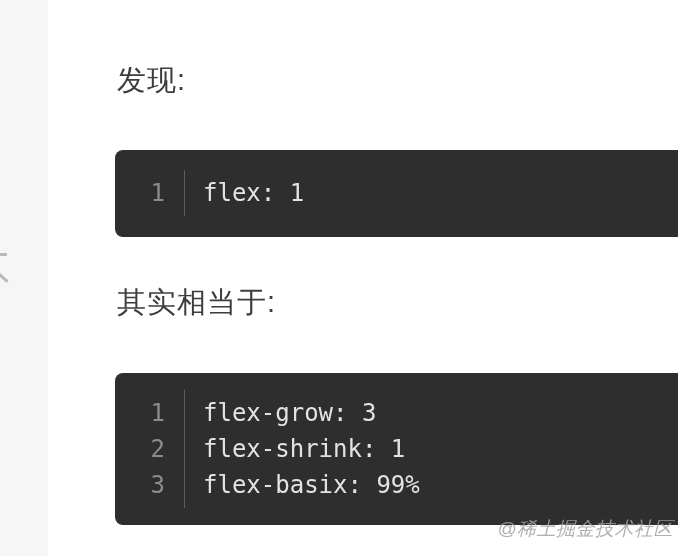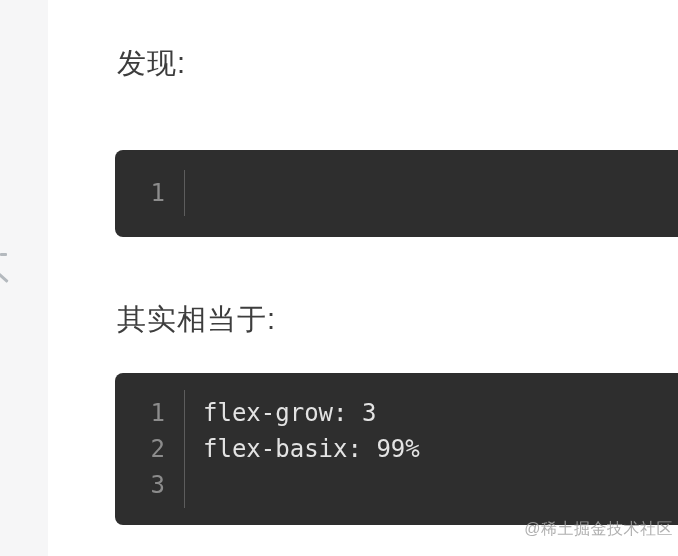--- a/index.html
+++ b/index.html
@@ -39,22 +39,22 @@
   .heading {
     position: absolute;
     left: 117px;
     font-size: 29px;
     line-height: 34px;
     font-weight: 500;
     color: #3d3d3d;
     letter-spacing: 1px;
     white-space: nowrap;
   }
-  .heading-1 { top: 46px; }
-  .heading-2 { top: 302px; }
+  .heading-1 { top: 63px; }
+  .heading-2 { top: 285px; }
   .code-block {
     position: absolute;
     left: 115px; right: -12px;
     background: #2e2e2e;
     border-radius: 8px;
     display: flex;
     align-items: flex-start;
     box-sizing: border-box;
     font-family: "DejaVu Sans Mono", "Liberation Mono", monospace;
     font-size: 24px;
@@ -73,51 +73,53 @@
   }
   .code-col {
     padding: 5px 0 5px 18px;
     color: #e3e3e3;
     white-space: pre;
   }
   .gutter div, .code-col div { height: 36px; }
   .watermark {
     position: absolute;
     right: 5px; top: 517px;
-    font-size: 16px;
+    font-size: 19px;
     line-height: 24px;
     color: rgba(162, 162, 162, 0.85);
     letter-spacing: 0.5px;
     white-space: nowrap;
+    font-style: italic;
   }
 </style>
 </head>
 <body>
 
 <div class="page">
 
   <div class="sidebar-strip">
     <div class="glyph-dash"></div>
     <div class="glyph-diag"></div>
   </div>
 
   <div class="heading heading-1">发现:</div>
 
   <div class="code-block code-block-1">
     <div class="gutter">
         <div>1</div>
       </div>
+    <div class="code-col"><div>flex: 1</div></div>
   </div>
 
   <div class="heading heading-2">其实相当于:</div>
 
   <div class="code-block code-block-2">
     <div class="gutter">
         <div>1</div>
         <div>2</div>
         <div>3</div>
       </div>
-    <div class="code-col"><div>flex-grow: 3</div><div>flex-basix: 99%</div></div>
+    <div class="code-col"><div>flex-grow: 3</div><div>flex-shrink: 1</div><div>flex-basix: 99%</div></div>
   </div>
 
   <div class="watermark">@稀土掘金技术社区</div>
 
 </div>
 
 </body></html>

